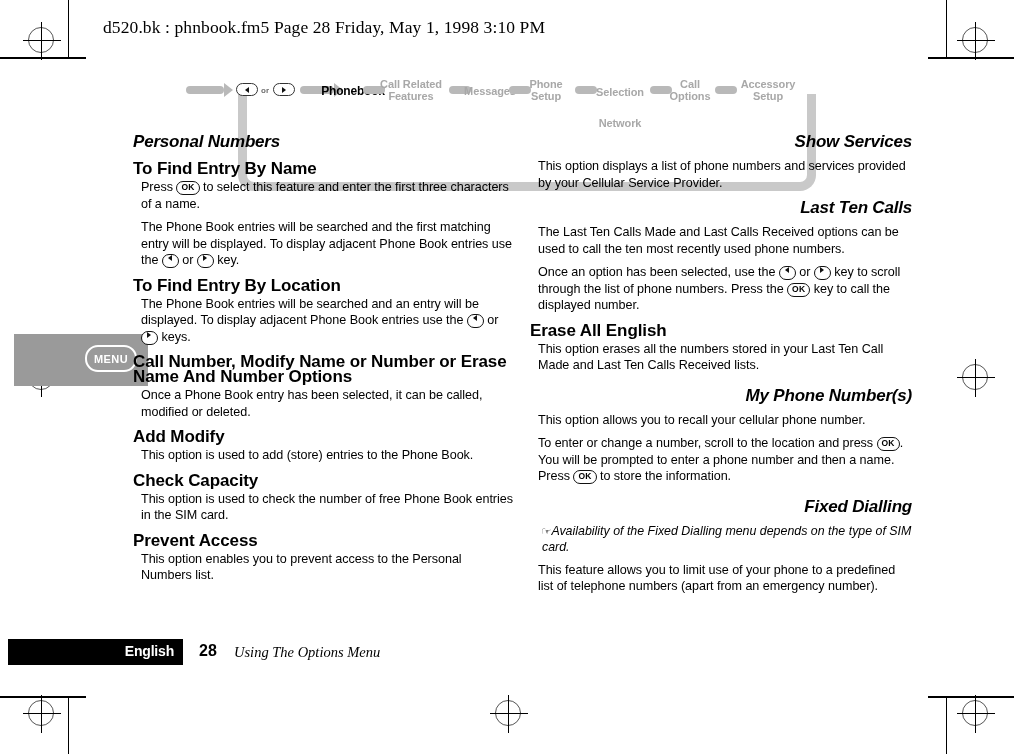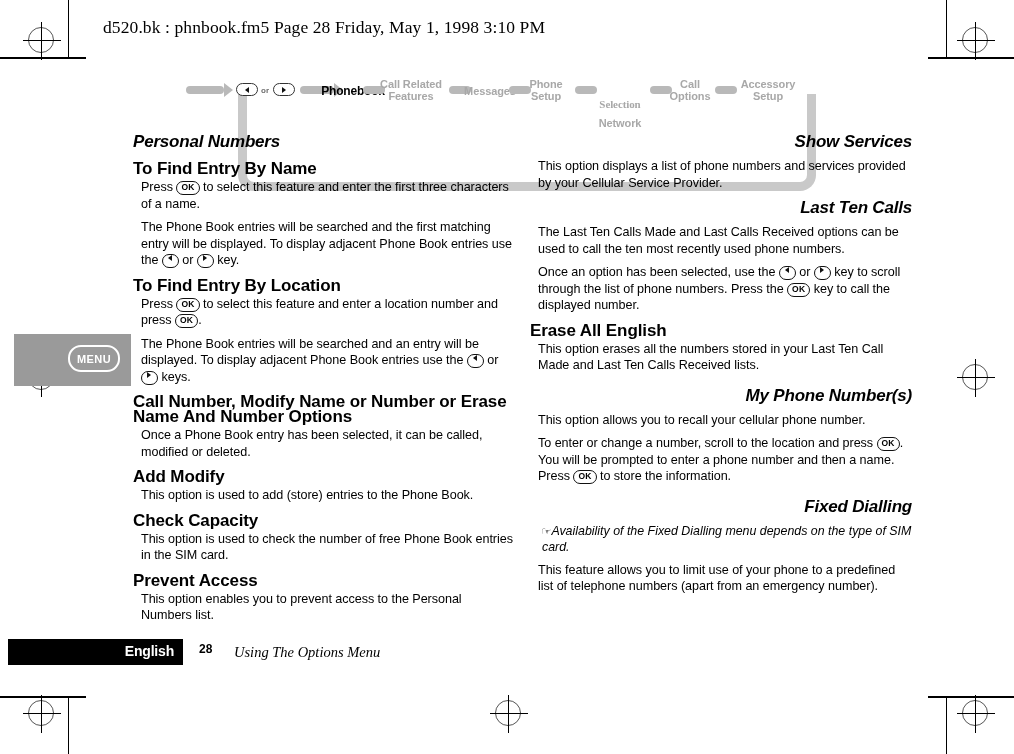--- a/index.html
+++ b/index.html
@@ -62,21 +62,21 @@
     font-size: 17.5px;
     letter-spacing: 0.1px;
     white-space: nowrap;
   }
 
   
   .side-tab {
     position: absolute;
     left: 14px;
     top: 334px;
-    width: 117px;
+    width: 134px;
     height: 52px;
     background: #9a9a9a;
   }
   .side-tab-key {
     position: absolute;
     right: 11px;
     top: 11px;
     width: 52px;
     height: 27px;
     border: 2.5px solid #ffffff;
@@ -267,21 +267,21 @@
     color: #ffffff;
     font-size: 14px;
     font-weight: bold;
     letter-spacing: -0.2px;
     margin-left: 41px;
   }
   .footer-page {
     position: absolute;
     left: 199px;
     top: 642px;
-    font-size: 12px;
+    font-size: 16px;
     font-weight: bold;
   }
   .footer-title {
     position: absolute;
     left: 234px;
     top: 644px;
     font-family: "Liberation Serif", serif;
     font-style: italic;
     font-size: 14.5px;
   }
@@ -337,41 +337,40 @@
 
   <div class="nav-seg" style="left:263px; width:22px;"></div>
   <div class="nav-label" style="left:268px; top:11px; width:72px;">Messages</div>
 
   <div class="nav-seg" style="left:323px; width:22px;"></div>
   <div class="nav-label" style="left:332px; top:4px; width:56px;">Phone</div>
   <div class="nav-label" style="left:332px; top:16px; width:56px;">Setup</div>
 
   <div class="nav-seg" style="left:389px; width:22px;"></div>
   <div class="nav-label" style="left:400px; top:4px; width:68px;margin-top:39px;">Network</div>
-  <div class="nav-label" style="left:400px; top:24px; width:68px;font-family:Liberation Serif, serif;">Selection</div>
+  <div class="nav-label" style="left:400px; top:12px; width:68px;">Selection</div>
 
   <div class="nav-seg" style="left:464px; width:22px;"></div>
   <div class="nav-label" style="left:478px; top:4px; width:52px;">Call</div>
   <div class="nav-label" style="left:478px; top:16px; width:52px;">Options</div>
 
   <div class="nav-seg" style="left:529px; width:22px;"></div>
   <div class="nav-label" style="left:546px; top:4px; width:72px;">Accessory</div>
   <div class="nav-label" style="left:546px; top:16px; width:72px;">Setup</div>
 </div>
 
 <div class="col col-left">
 
   <h2 class="section">Personal Numbers</h2>
 
   <h3 class="sub">To Find Entry By Name</h3>
   <p class="body"><span>Press </span><span class="key">OK</span><span> to select this feature and enter the first three characters of a name.</span></p>
   <p class="body"><span>The Phone Book entries will be searched and the first matching entry will be displayed. To display adjacent Phone Book entries use the </span><span class="key arrow"><i class="left"></i></span><span> or </span><span class="key arrow"><i class="right"></i></span><span> key.</span></p>
 
   <h3 class="sub">To Find Entry By Location</h3>
-  <p class="body"><span>Press </span><span class="key">OK</span><span> to select this feature and enter a location number and press </span><span class="key">OK</span><span>.</span></p>
   <p class="body"><span>The Phone Book entries will be searched and an entry will be displayed. To display adjacent Phone Book entries use the </span><span class="key arrow"><i class="left"></i></span><span> or </span><span class="key arrow"><i class="right"></i></span><span> keys.</span></p>
 
   <h3 class="sub">Call Number, Modify Name or Number or Erase Name And Number Options</h3>
   <p class="body">Once a Phone Book entry has been selected, it can be called, modified or deleted.</p>
 
   <h3 class="sub">Add Modify</h3>
   <p class="body">This option is used to add (store) entries to the Phone Book.</p>
 
   <h3 class="sub">Check Capacity</h3>
   <p class="body">This option is used to check the number of free Phone Book entries in the SIM card.</p>

